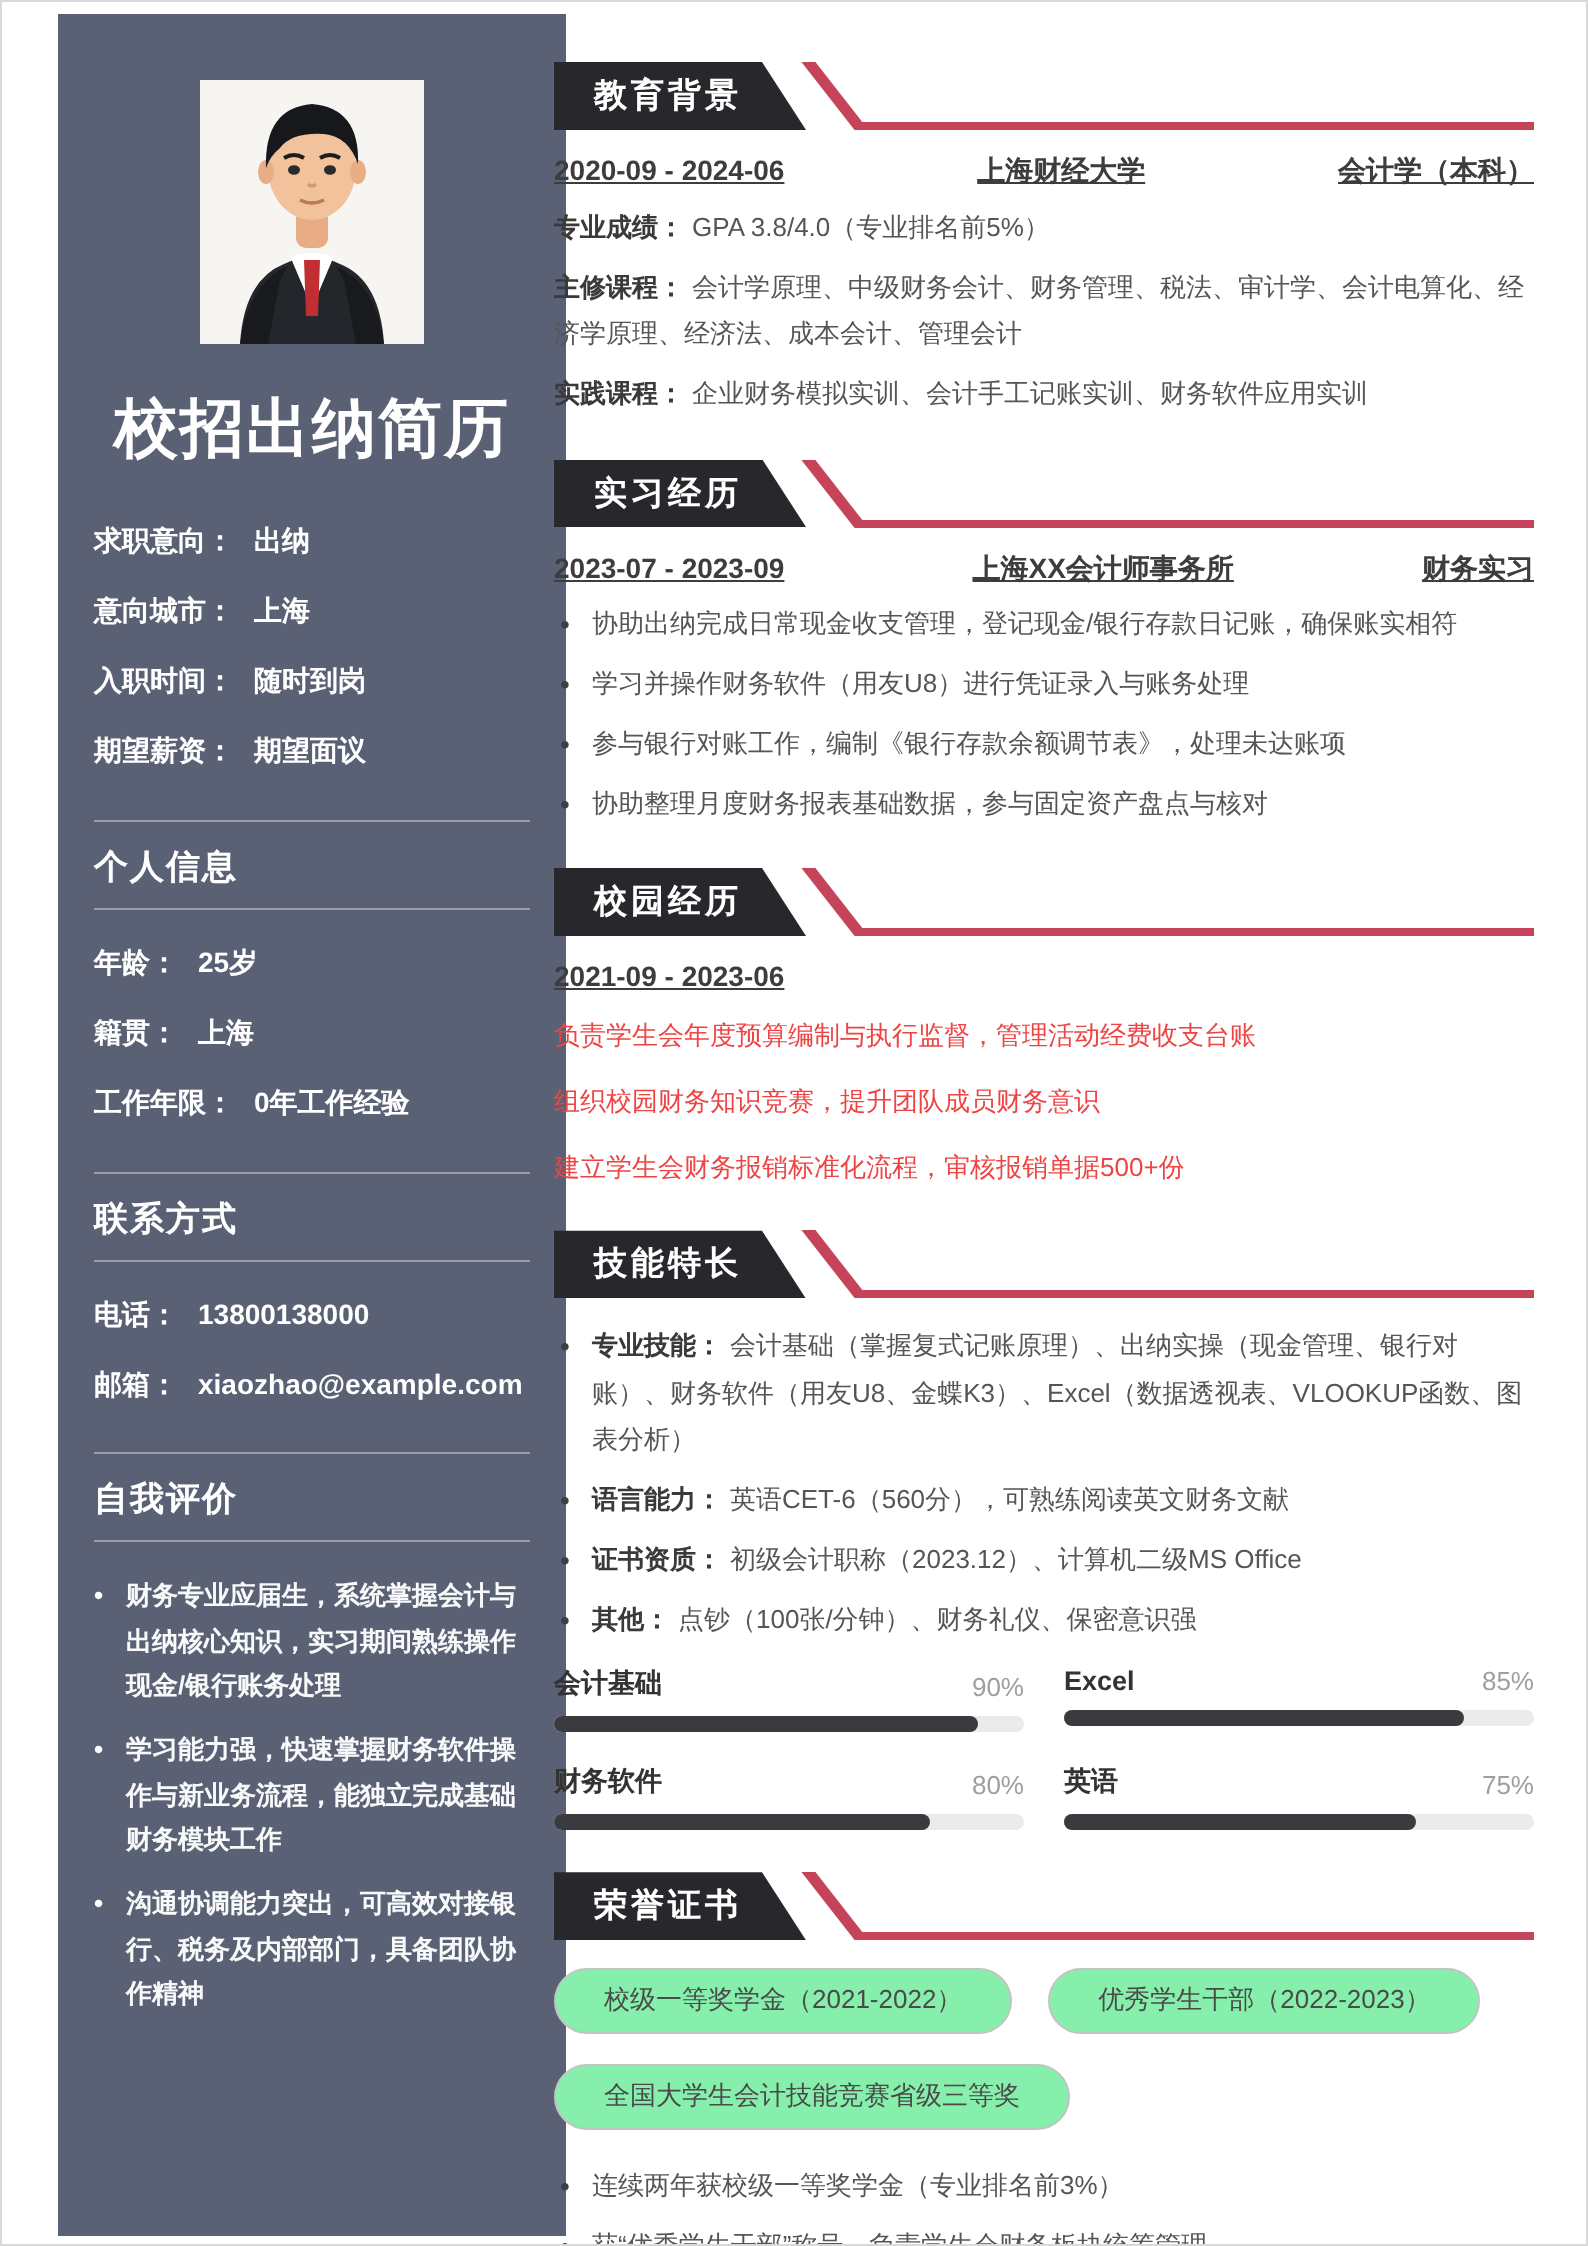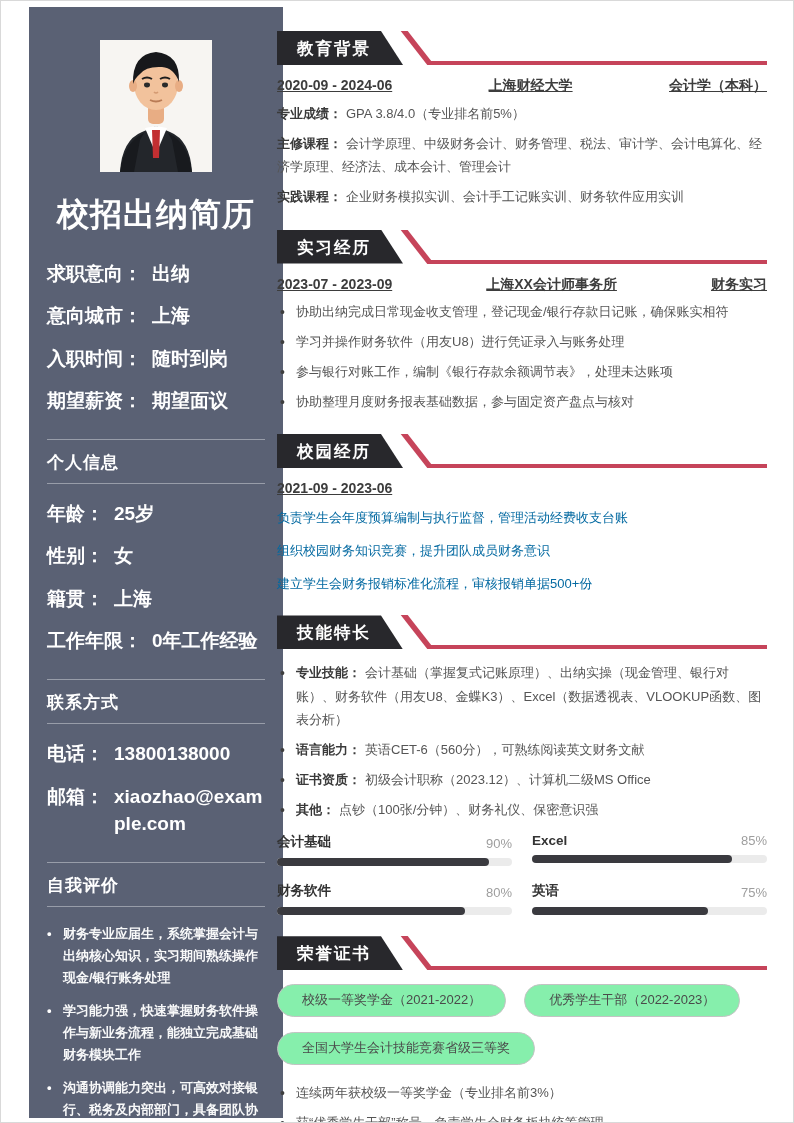--- a/index.html
+++ b/index.html
@@ -23,21 +23,21 @@
   
   .sidebar{
     position:absolute;left:28px;top:6px;width:254px;height:1111px;
     background:var(--sidebar);color:#fff;padding:33px 18px 20px;
   }
   .photo-frame{width:112px;height:132px;margin:0 auto;background:#f7f5f2;display:block;}
   .side-name{
     margin:22px 0 24px;text-align:center;font-size:32px;font-weight:bold;
     line-height:1.3;color:#fff;letter-spacing:1px;
   }
-  .kv-row{display:flex;margin:0 0 15px;font-size:19px;line-height:1.45;}
+  .kv-row{display:flex;margin:0 0 15px;font-size:14px;line-height:1.45;}
   .kv-row .k{font-weight:bold;white-space:nowrap;margin-right:10px;}
   .kv-row .v{font-weight:bold;word-break:break-all;}
   .side-sec{margin-top:24px;}
   .side-sec-title{
     border-top:1px solid rgba(255,255,255,.38);
     border-bottom:1px solid rgba(255,255,255,.38);
     padding:11px 0 9px;font-size:17px;font-weight:bold;letter-spacing:1px;
     margin-bottom:16px;
   }
   .side-bullets{list-style:none;}
@@ -69,21 +69,21 @@
   .field .f-label{font-weight:bold;color:#3a3a3a;margin-right:4px;}
   .dot-list{list-style:none;margin-top:4px;}
   .dot-list li{
     position:relative;padding-left:19px;font-size:13px;color:var(--body);
     line-height:1.78;margin-bottom:7px;
   }
   .dot-list li::before{
     content:"•";position:absolute;left:3px;top:0;color:#3f3f3f;font-size:14px;
   }
   .dot-list .f-label{font-weight:bold;color:#3a3a3a;margin-right:4px;}
-  .plain-line{font-size:13px;color:#0369a1;line-height:1.6;margin:12px 0;}
+  .plain-line{font-size:13px;color:#ef4444;line-height:1.6;margin:12px 0;}
   
   .bars-grid{display:grid;grid-template-columns:1fr 1fr;column-gap:20px;row-gap:16px;margin-top:12px;}
   .bar-head{display:flex;justify-content:space-between;align-items:flex-end;margin-bottom:7px;}
   .bar-name{font-size:13.5px;font-weight:bold;color:#333;}
   .bar-pct{font-size:13px;color:#9e9e9e;}
   .bar-track{height:8px;background:var(--track);border-radius:5px;}
   .bar-fill{height:8px;background:var(--fill);border-radius:5px;}
   
   .pill-wrap{display:flex;flex-wrap:wrap;gap:15px 18px;margin:14px 0 16px;}
   .pill{
@@ -137,24 +137,20 @@
     </div>
   </div>
 
   <section class="side-sec">
     <h2 class="side-sec-title">个人信息</h2>
     <div class="kv-row">
       <span class="k">年龄：</span>
       <span class="v">25岁</span>
     </div>
     <div class="kv-row">
-      <span class="k">性别：</span>
-      <span class="v">女</span>
-    </div>
-    <div class="kv-row">
       <span class="k">籍贯：</span>
       <span class="v">上海</span>
     </div>
     <div class="kv-row">
       <span class="k">工作年限：</span>
       <span class="v">0年工作经验</span>
     </div>
   </section>
 
   <section class="side-sec">

